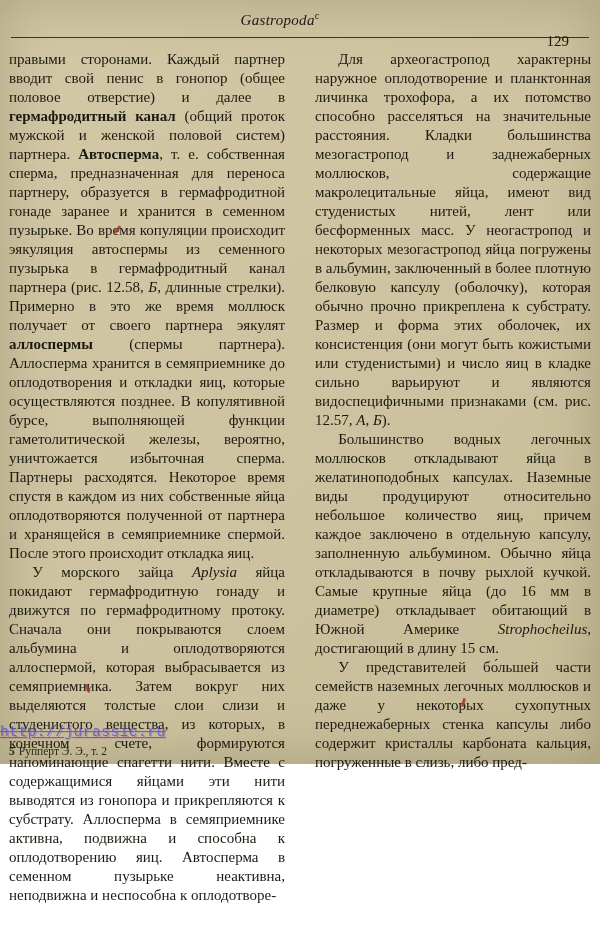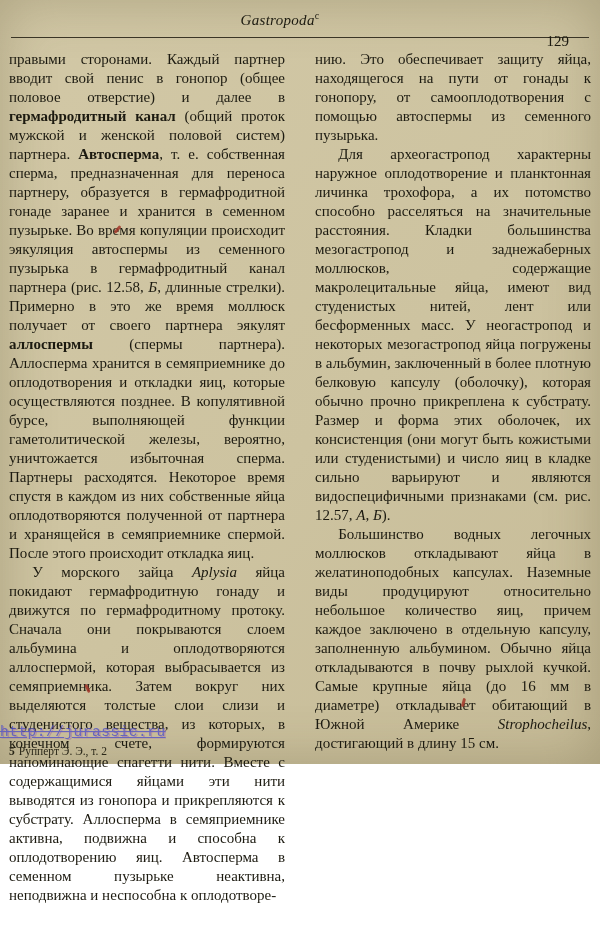--- a/index.html
+++ b/index.html
@@ -105,23 +105,23 @@
   </header>
 
   <div class="header-rule"></div>
 
   <main class="columns">
     <div class="column">
         <p class="para">правыми сторонами. Каждый партнер вводит свой пенис в гонопор (общее половое отверстие) и далее в <b>гермафродитный канал</b> (общий проток мужской и женской половой систем) партнера. <b>Автосперма</b>, т. е. собственная сперма, предназначенная для переноса партнеру, образуется в гермафродитной гонаде заранее и хранится в семенном пузырьке. Во время копуляции происходит эякуляция автоспермы из семенного пузырька в гермафродитный канал партнера (рис. 12.58, <i>Б</i>, длинные стрелки). Примерно в это же время моллюск получает от своего партнера эякулят <b>аллоспермы</b> (спермы партнера). Аллосперма хранится в семяприемнике до оплодотворения и откладки яиц, которые осуществляются позднее. В копулятивной бурсе, выполняющей функции гаметолитической железы, вероятно, уничтожается избыточная сперма. Партнеры расходятся. Некоторое время спустя в каждом из них собственные яйца оплодотворяются полученной от партнера и хранящейся в семяприемнике спермой. После этого происходит откладка яиц.</p>
         <p class="para indent">У морского зайца <i>Aplysia</i> яйца покидают гермафродитную гонаду и движутся по гермафродитному протоку. Сначала они покрываются слоем альбумина и оплодотворяются аллоспермой, которая выбрасывается из семяприемника. Затем вокруг них выделяются толстые слои слизи и студенистого вещества, из которых, в конечном счете, формируются напоминающие спагетти нити. Вместе с содержащимися яйцами эти нити выводятся из гонопора и прикрепляются к субстрату. Аллосперма в семяприемнике активна, подвижна и способна к оплодотворению яиц. Автосперма в семенном пузырьке неактивна, неподвижна и неспособна к оплодотворе-</p>
       </div>
     <div class="column">
-        <p class="para">нию. Это обеспечивает защиту яйца, находящегося на пути от гонады к гонопору, от самооплодотворения с помощью автоспермы из семенного пузырька.</p>
         <p class="para indent">Для археогастропод характерны наружное оплодотворение и планктонная личинка трохофора, а их потомство способно расселяться на значительные расстояния. Кладки большинства мезогастропод и заднежаберных моллюсков, содержащие макролецитальные яйца, имеют вид студенистых нитей, лент или бесформенных масс. У неогастропод и некоторых мезогастропод яйца погружены в альбумин, заключенный в более плотную белковую капсулу (оболочку), которая обычно прочно прикреплена к субстрату. Размер и форма этих оболочек, их консистенция (они могут быть кожистыми или студенистыми) и число яиц в кладке сильно варьируют и являются видоспецифичными признаками (см. рис. 12.57, <i>А</i>, <i>Б</i>).</p>
         <p class="para indent">Большинство водных легочных моллюсков откладывают яйца в желатиноподобных капсулах. Наземные виды продуцируют относительно небольшое количество яиц, причем каждое заключено в отдельную капсулу, заполненную альбумином. Обычно яйца откладываются в почву рыхлой кучкой. Самые крупные яйца (до 16 мм в диаметре) откладывает обитающий в Южной Америке <i>Strophocheilus</i>, достигающий в длину 15 см.</p>
+        <p class="para indent">У представителей бо́льшей части семейств наземных легочных моллюсков и даже у некоторых сухопутных переднежаберных стенка капсулы либо содержит кристаллы карбоната кальция, погруженные в слизь, либо пред-</p>
       </div>
   </main>
 
   <div class="footnote">
     <span class="sig-num">5</span><span class="sig-text">Рупперт Э. Э., т. 2</span>
   </div>
 
   <span class="watermark">http://jurassic.ru</span>
 
 <span class="artifact" style="left: 116px; top: 225px; background: rgb(162, 54, 40); transform: rotate(40deg);"></span>

